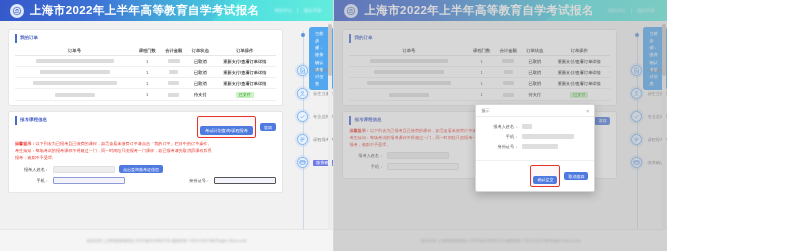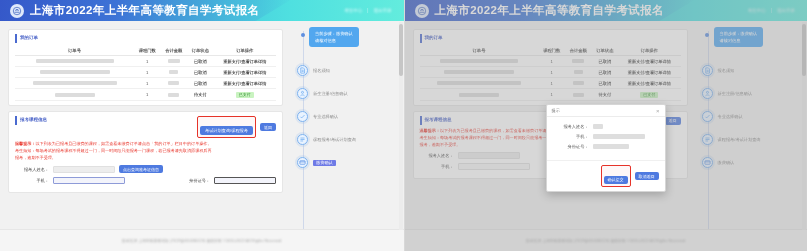--- a/index.html
+++ b/index.html
@@ -1,18 +1,18 @@
 <!DOCTYPE html>
 <html><head>
 <meta charset="utf-8">
 <style>
   * { box-sizing: border-box; margin:0; padding:0; }
   html,body { width:807px; height:251px; overflow:hidden; background:#fff;
     font-family:"Liberation Sans","DejaVu Sans",sans-serif; }
-  .stage { position:relative; width:807px; height:251px; display:flex;align-items:flex-end; }
+  .stage { position:relative; width:667px; height:251px; display:flex;align-items:flex-end; }
   .pane { position:relative; width:403.5px; height:251px; overflow:hidden; background:#f2f2f2; }
   .pane.right { border-left:1px solid #d8d8d8; }
 
   
   .hdr { position:relative; height:21px; width:100%;
     background:linear-gradient(90deg,#3a5fd0 0%,#3f6fd8 18%,#45c8dd 52%,#4fe0e0 72%,#63ecdd 100%);
     display:flex; align-items:center; overflow:hidden; }
   .hdr:after { content:""; position:absolute; left:0; top:0; height:100%; width:72%;
     background:linear-gradient(100deg,#3558c9 0%,#3d73d6 40%,#46b8db 78%,rgba(70,200,220,0) 100%);
     clip-path:polygon(0 0,100% 0,88% 100%,0 100%); }

